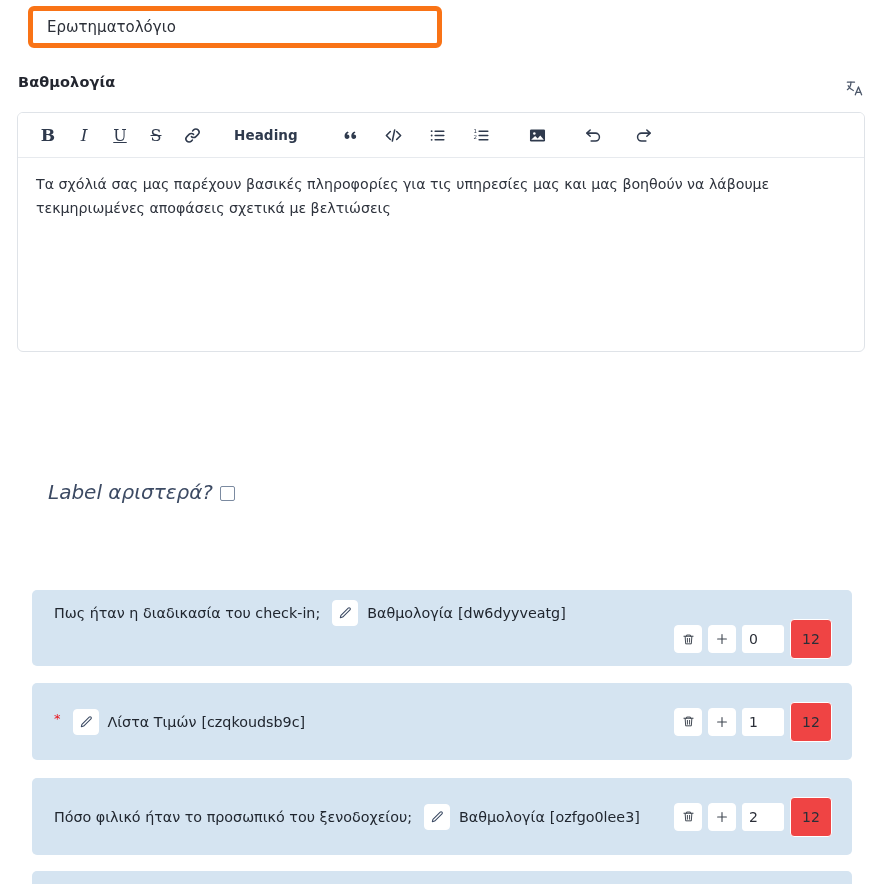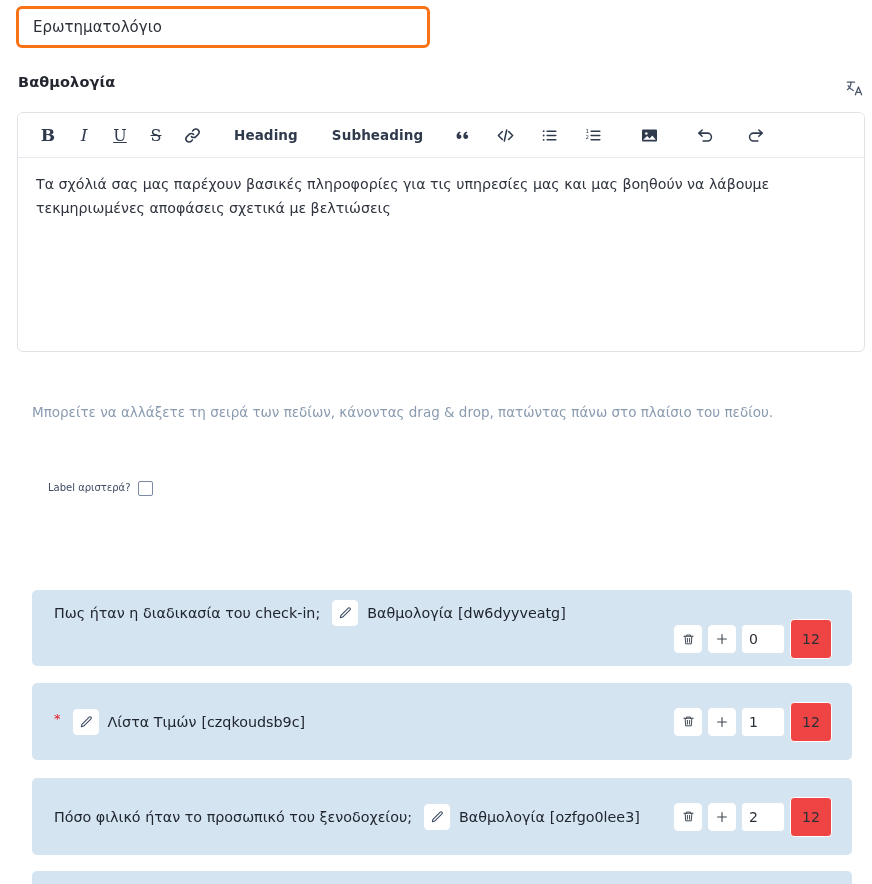--- a/index.html
+++ b/index.html
@@ -7,23 +7,23 @@
     margin: 0; padding: 0;
     width: 872px; height: 884px;
     background: #ffffff;
     font-family: "DejaVu Sans", "Liberation Sans", sans-serif;
     overflow: hidden;
   }
   .page { position: relative; width: 872px; height: 884px; background:#fff; }
 
   
   .title-input {
-    position: absolute; left: 16px; top: 6px;
+    position: absolute; left: 28px; top: 6px;
     width: 414px; height: 42px;
-    border: 3px solid #f97316; border-radius: 6px;
+    border: 5px solid #f97316; border-radius: 6px;
     background: #fff;
     font-family: "DejaVu Sans", "Liberation Sans", sans-serif;
     font-size: 15px; color: #2b2f38;
     padding: 0 14px;
     outline: none;
   }
 
   
   .desc-label {
     position: absolute; left: 18px; top: 74px;
@@ -77,21 +77,21 @@
   .reorder-hint {
     position: absolute; left: 32px; top: 404px;
     font-size: 13.5px; color: #8a9bb0;
   }
 
   
   .label-left-row {
     position: absolute; left: 48px; top: 480px;
     display: flex; align-items: center; gap: 4px;
   }
-  .label-left-text { font-size: 10px; color: #3c4a63; }
+  .label-left-text { font-size: 20px; color: #3c4a63; font-style: italic; }
   .lbl-checkbox {
     width: 15px; height: 15px; margin: 0 0 0 3px;
     border: 1px solid #7b8aa0; border-radius: 2px; background: #fff;
     appearance: none; -webkit-appearance: none; cursor: pointer;
     position: relative; top: 1px;
   }
   .label-left-note {
     position: absolute; left: 48px; top: 515px;
     font-size: 13.5px; color: #8a9bb0;
   }
@@ -170,21 +170,20 @@
       <div class="tb-btn s">S</div>
       <div class="tb-btn">
         <svg width="19" height="19" viewBox="0 0 24 24" fill="none" stroke="#2f3a4d" stroke-width="1.9" stroke-linecap="round" stroke-linejoin="round">
           <path d="M10.6 13.4a4 4 0 0 0 5.7 0l2.8-2.8a4 4 0 0 0-5.7-5.7l-1.3 1.3"></path>
           <path d="M13.4 10.6a4 4 0 0 0-5.7 0l-2.8 2.8a4 4 0 1 0 5.7 5.7l1.3-1.3"></path>
         </svg>
       </div>
       <div class="tb-gap-a"></div>
       <div class="tb-btn text">Heading</div>
       <div class="tb-gap-b"></div>
-      <div class="tb-btn text">Subheading</div>
       <div class="tb-gap-c"></div>
       <div class="tb-btn">
         <svg width="17" height="17" viewBox="0 0 24 24" fill="#2f3a4d">
           <path d="M9.5 6.5C6.8 7.6 5 10 5 12.8c0 2.5 1.5 4.2 3.6 4.2 1.9 0 3.3-1.4 3.3-3.2 0-1.8-1.3-3.1-3-3.1-.3 0-.6 0-.8.1.4-1.3 1.4-2.4 2.8-3.1l-1.4-1.2zM19 6.5c-2.7 1.1-4.5 3.5-4.5 6.3 0 2.5 1.5 4.2 3.6 4.2 1.9 0 3.3-1.4 3.3-3.2 0-1.8-1.3-3.1-3-3.1-.3 0-.6 0-.8.1.4-1.3 1.4-2.4 2.8-3.1L19 6.5z"></path>
         </svg>
       </div>
       <div class="tb-gap-d"></div>
       <div class="tb-btn">
         <svg width="19" height="19" viewBox="0 0 24 24" fill="none" stroke="#2f3a4d" stroke-width="2" stroke-linecap="round" stroke-linejoin="round">
           <polyline points="8,7 3,12 8,17"></polyline>
@@ -232,21 +231,20 @@
       <div class="tb-btn">
         <svg width="19" height="19" viewBox="0 0 24 24" fill="none" stroke="#2f3a4d" stroke-width="1.9" stroke-linecap="round" stroke-linejoin="round">
           <path d="M20 9H9.5a5 5 0 0 0 0 10H15"></path>
             <polyline points="16.2,5 20.4,9 16.2,13"></polyline>
         </svg>
       </div>
     </div>
     <div class="editor-body">Τα σχόλιά σας μας παρέχουν βασικές πληροφορίες για τις υπηρεσίες μας και μας βοηθούν να λάβουμε τεκμηριωμένες αποφάσεις σχετικά με βελτιώσεις</div>
   </div>
 
-  <div class="reorder-hint">Μπορείτε να αλλάξετε τη σειρά των πεδίων, κάνοντας drag &amp; drop, πατώντας πάνω στο πλαίσιο του πεδίου.</div>
 
   <div class="label-left-row">
     <span class="label-left-text">Label αριστερά?</span>
     <input type="checkbox" class="lbl-checkbox" style="">
   </div>
 
   <div class="field-row" style="top:590px; height:76px;">
     <div class="field-left" style="align-self:flex-start; margin-top:10px;">
       <span class="q-text">Πως ήταν η διαδικασία του check-in;</span>
       <span class="edit-btn">

